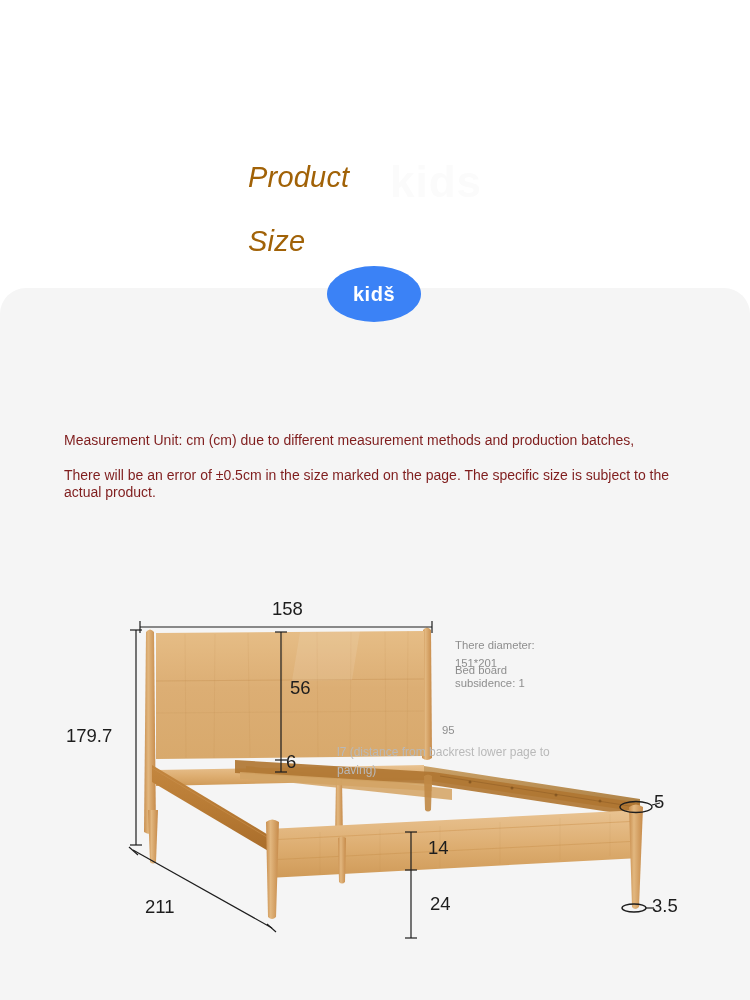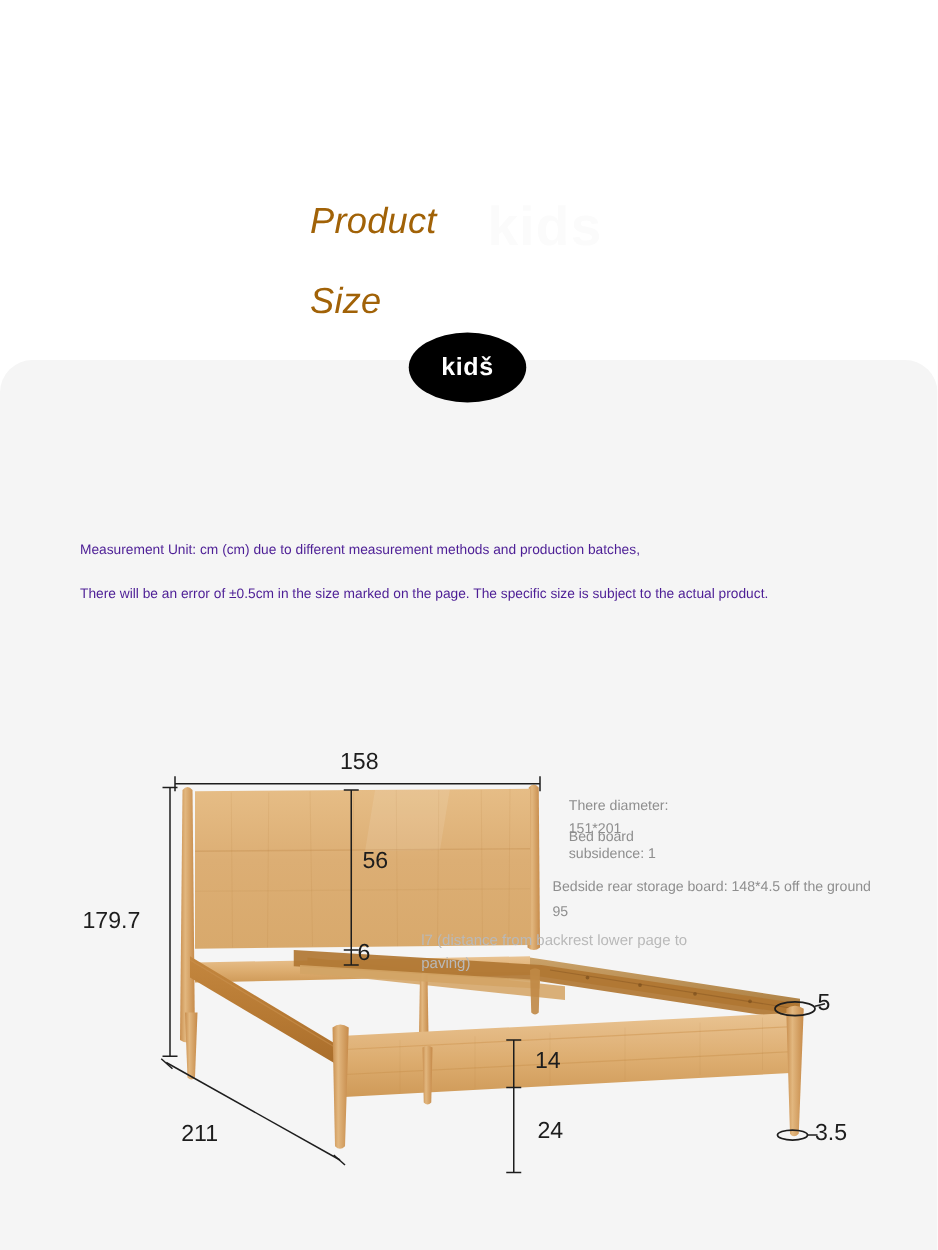--- a/index.html
+++ b/index.html
@@ -18,35 +18,35 @@
     font-weight: 400; letter-spacing: 0.2px; white-space: nowrap; font-style: italic;
   }
   .watermark {
     position: absolute; left: 390px; top: 152px;
     font-size: 44px; line-height: 60px; color: #fbfbfb;
     font-weight: 700; letter-spacing: 1px; white-space: nowrap;
   }
   .kids-badge {
     position: absolute; left: 327px; top: 266px;
     width: 94px; height: 56px; border-radius: 50%;
-    background: #000000; display: flex; align-items: center; justify-content: center;
+    background: #3b82f6; display: flex; align-items: center; justify-content: center;
   }
   .kids-badge span {
     color: #ffffff; font-size: 20px; font-weight: 700; letter-spacing: 0.5px;
   }
 
   
   .card {
     position: absolute; left: 0; top: 288px; width: 750px; height: 712px;
     background: #f5f5f5; border-radius: 26px 26px 0 0;
   }
 
   
   .note {
-    position: absolute; color: #4c1d95; font-size: 11px; line-height: 17px;
+    position: absolute; color: #7f1d1d; font-size: 14px; line-height: 17px;
   }
   .note-1 { left: 64px; top: 432px; width: 640px; }
   .note-2 { left: 64px; top: 467px; width: 620px; }
 
   
   .diagram { position: absolute; left: 0; top: 560px; width: 750px; height: 420px; }
 
   .dim-label {
     position: absolute; color: #1d1d1d; font-size: 17.5px; line-height: 19px;
     white-space: nowrap;
@@ -243,17 +243,16 @@
     <div class="dim-label big" style="left:654px; top:232px;">5</div>
 
     <div class="dim-label big" style="left:652px; top:336px;">3.5</div>
 
     <div class="overlay-note" style="left:337px; top:183px; width:230px;">l7 (distance from backrest lower page to paving)</div>
 
     <div class="annot" style="left:455px; top:78px;">There diameter:</div>
     <div class="annot" style="left:455px; top:96px;">151*201</div>
     <div class="annot" style="left:455px; top:103px;">Bed board</div>
     <div class="annot" style="left:455px; top:116px;">subsidence: 1</div>
-    <div class="annot" style="left:442px; top:143px;">Bedside rear storage board: 148*4.5 off the ground</div>
     <div class="annot" style="left:442px; top:163px;">95</div>
 
   </div>
 </div>
 
 </body></html>

